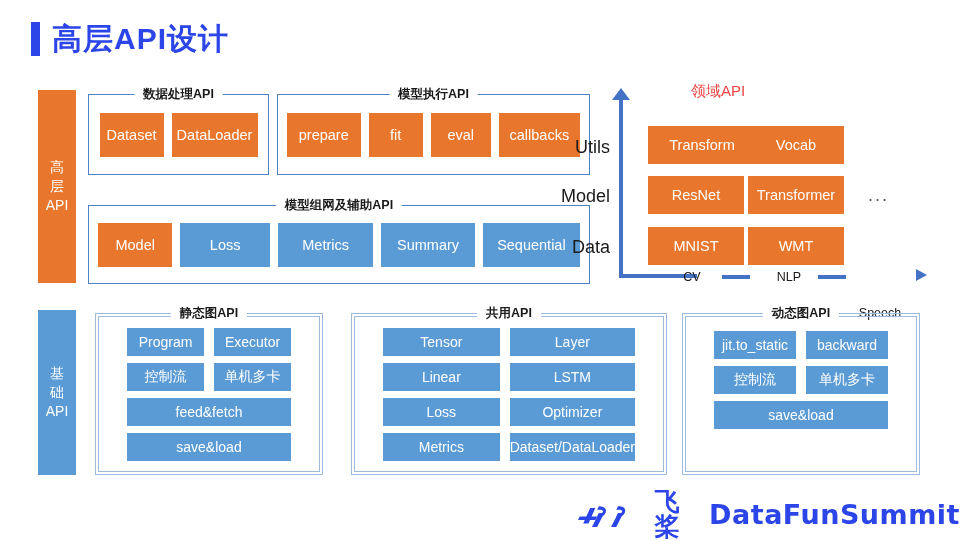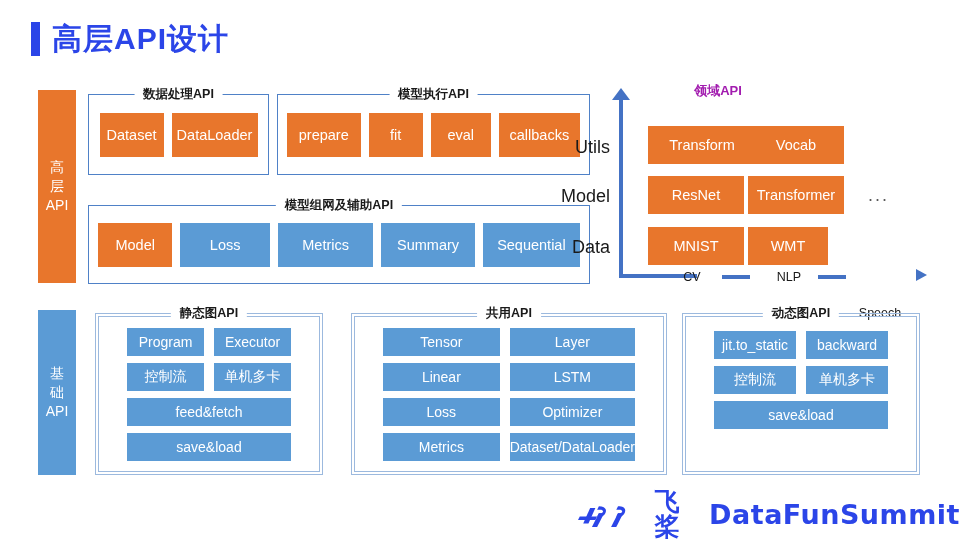--- a/index.html
+++ b/index.html
@@ -39,21 +39,21 @@
 
   .chips{display:flex;gap:8px;align-items:center;justify-content:center;width:100%;
          padding:0 10px;box-sizing:border-box;}
   .chip{height:44px;display:flex;align-items:center;justify-content:center;
         color:#ffffff;font-size:14.5px;border-radius:0;white-space:nowrap;}
   .chip.orange{background:#E8762C;}
   .chip.blue{background:#5B9BD5;}
 
   
   .domain-title{position:absolute;left:718px;top:82px;transform:translateX(-50%);
-                font-size:13px;font-weight:bold;color:#a21caf;white-space:nowrap;}
+                font-size:15px;font-weight:normal;color:#ef4444;white-space:nowrap;}
   .axis-y{position:absolute;left:619px;top:96px;width:4px;height:182px;background:#4472C4;}
   .axis-y-head{position:absolute;left:612px;top:88px;width:0;height:0;
                border-left:9px solid transparent;border-right:9px solid transparent;
                border-bottom:12px solid #4472C4;}
   .axis-x{position:absolute;left:619px;top:274px;width:78px;height:4px;background:#4472C4;}
   .ytick{position:absolute;left:548px;width:62px;text-align:right;font-size:18px;color:#1a1a1a;}
   .dbox{position:absolute;height:38px;display:flex;align-items:center;justify-content:center;
         background:#E8762C;color:#fff;font-size:14.5px;white-space:nowrap;}
   .ellipsis{position:absolute;left:868px;top:185px;font-size:18px;color:#595959;letter-spacing:2px;}
   .xtick{position:absolute;top:277px;font-size:12.5px;color:#1a1a1a;transform:translate(-50%,-50%);
@@ -144,21 +144,21 @@
 
   <div class="ytick" style="top:137px;">Utils</div>
   <div class="ytick" style="top:186px;">Model</div>
   <div class="ytick" style="top:237px;">Data</div>
 
   <div class="dbox" style="left:648px;top:126px;width:108px;">Transform</div>
   <div class="dbox" style="left:748px;top:126px;width:96px;">Vocab</div>
   <div class="dbox" style="left:648px;top:176px;width:96px;">ResNet</div>
   <div class="dbox" style="left:748px;top:176px;width:96px;">Transformer</div>
   <div class="dbox" style="left:648px;top:227px;width:96px;">MNIST</div>
-  <div class="dbox" style="left:748px;top:227px;width:80px;">WMT</div>
+  <div class="dbox" style="left:748px;top:227px;width:96px;">WMT</div>
 
   <div class="ellipsis">...</div>
 
   <div class="xtick" style="left:692px;">CV</div>
   <div class="xdash" style="left:722px;width:28px;"></div>
   <div class="xtick" style="left:789px;">NLP</div>
   <div class="xdash" style="left:818px;width:28px;"></div>
   <div class="xtick" style="left:880px;margin-top:36px;">Speech</div>
   <div class="xarrow"></div>
 

